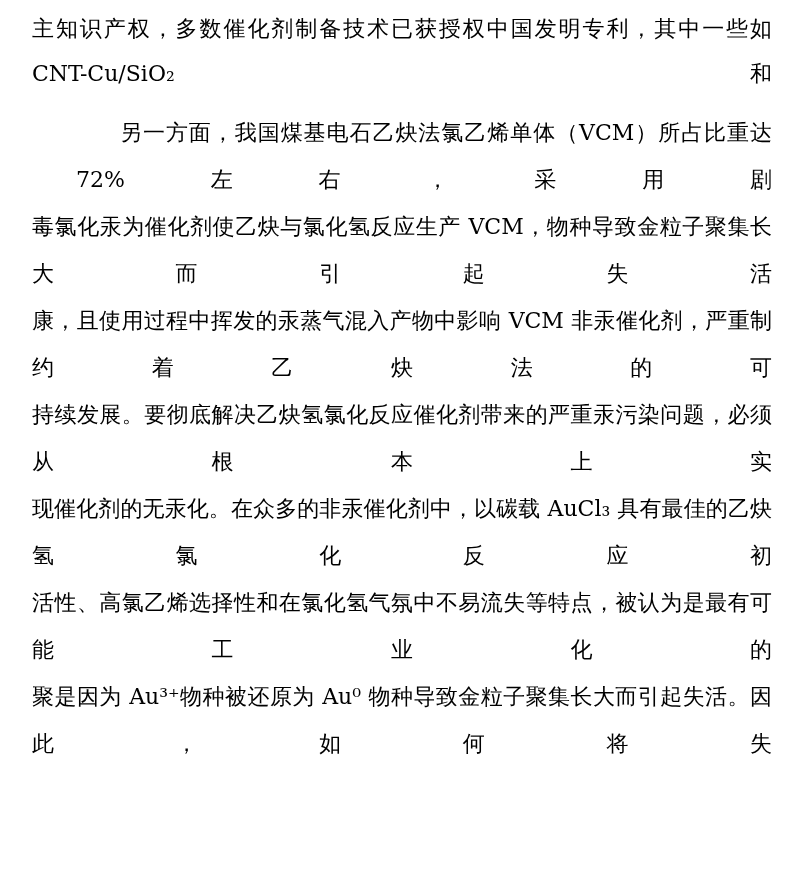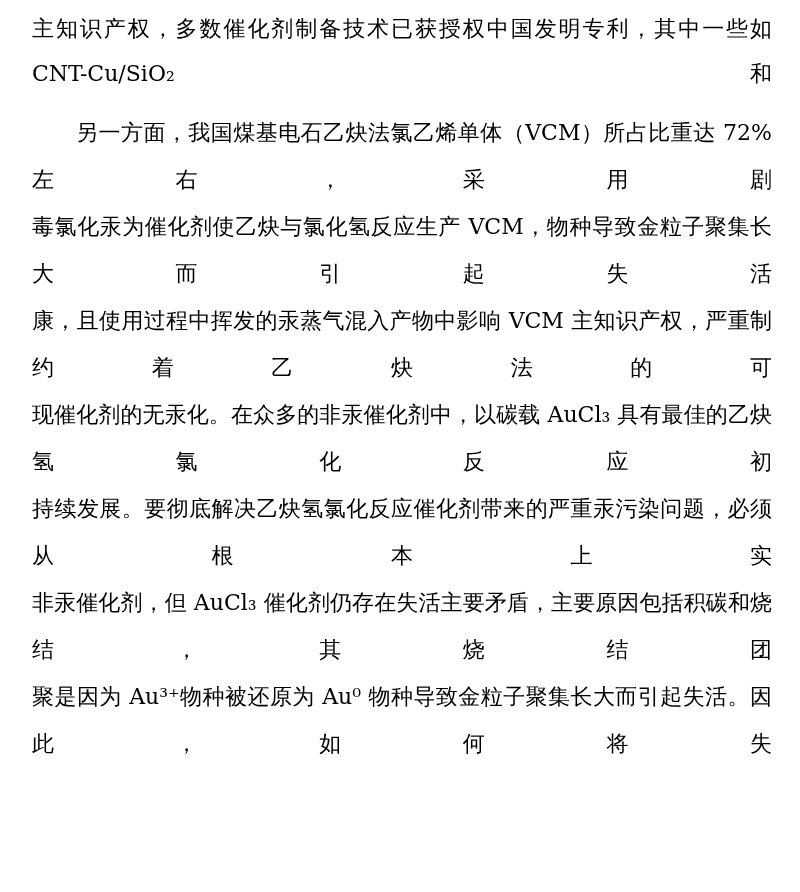--- a/index.html
+++ b/index.html
@@ -24,37 +24,37 @@
     margin: 0;
     text-align: justify;
   }
   .p1 .line { line-height: 45px; }
   .p2 { margin-top: 13px; }
   .p2 .line { line-height: 47px; }
   
   .j { text-align-last: justify; }
   
   .end { text-align-last: left; }
-  .indent { text-indent: 44px; }
+  .indent { text-indent: 44px; margin-left: 44px; }
 </style>
 </head>
 <body>
 
 <div class="page">
   <div class="body-text">
 
     <div class="p1">
       <p class="line j">主知识产权，多数催化剂制备技术已获授权中国发明专利，其中一些如 CNT-Cu/SiO₂ 和</p>
     </div>
 
     <div class="p2">
       <p class="line j indent">另一方面，我国煤基电石乙炔法氯乙烯单体（VCM）所占比重达 72%左右，采用剧</p>
       <p class="line j">毒氯化汞为催化剂使乙炔与氯化氢反应生产 VCM，物种导致金粒子聚集长大而引起失活</p>
-      <p class="line j">康，且使用过程中挥发的汞蒸气混入产物中影响 VCM 主知识产权，严重制约着乙炔法的可</p>
+      <p class="line j">康，且使用过程中挥发的汞蒸气混入产物中影响 VCM 非汞催化剂，严重制约着乙炔法的可</p>
+      <p class="line j">持续发展。要彻底解决乙炔氢氯化反应催化剂带来的严重汞污染问题，必须从根本上实</p>
       <p class="line j">现催化剂的无汞化。在众多的非汞催化剂中，以碳载 AuCl₃ 具有最佳的乙炔氢氯化反应初</p>
-      <p class="line j">持续发展。要彻底解决乙炔氢氯化反应催化剂带来的严重汞污染问题，必须从根本上实</p>
-      <p class="line j">非汞催化剂，但 AuCl₃ 催化剂仍存在失活主要矛盾，主要原因包括积碳和烧结，其烧结团</p>
+      <p class="line j">活性、高氯乙烯选择性和在氯化氢气氛中不易流失等特点，被认为是最有可能工业化的</p>
       <p class="line j">聚是因为 Au³⁺物种被还原为 Au⁰ 物种导致金粒子聚集长大而引起失活。因此，如何将失</p>
 
     </div>
 
   </div>
 </div>
 
 </body></html>

